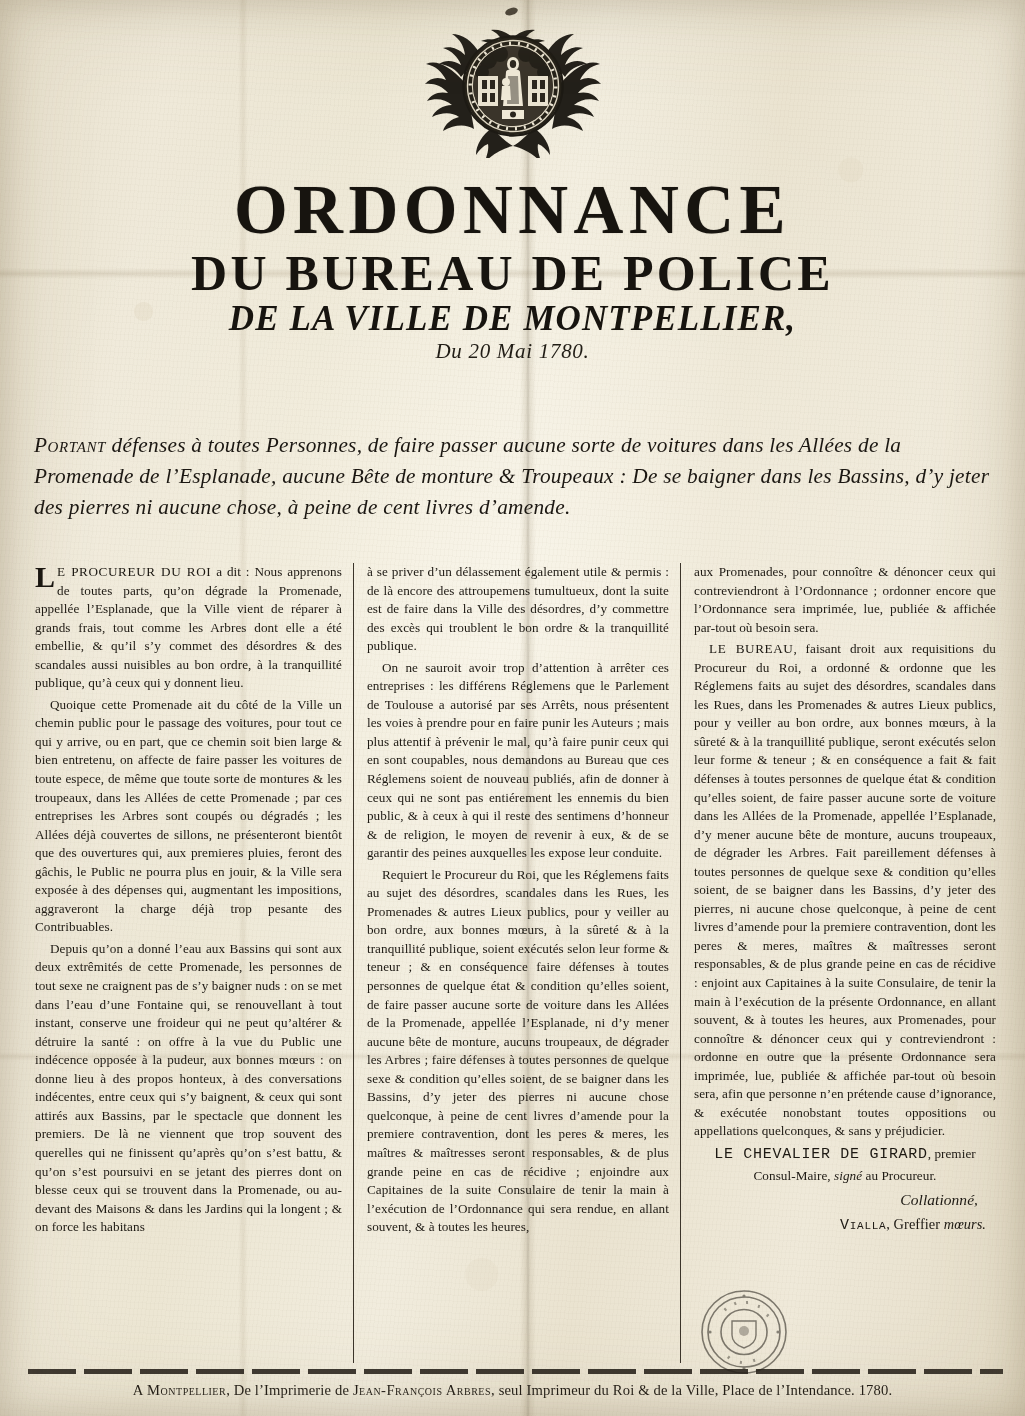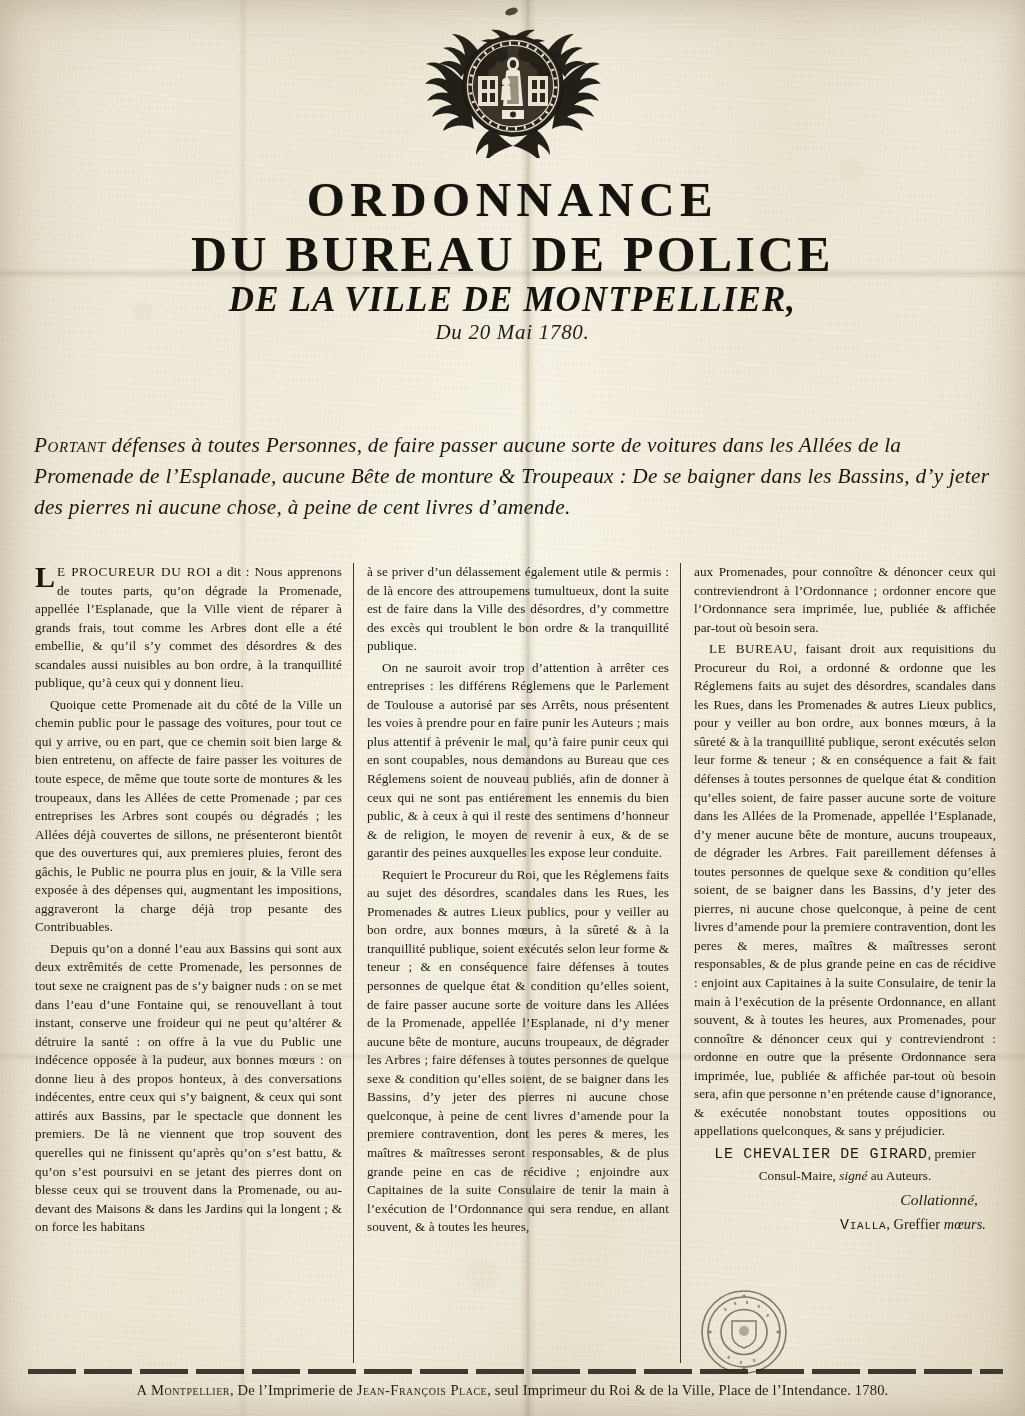--- a/index.html
+++ b/index.html
@@ -113,21 +113,21 @@
 
   
   .headline {
     position: absolute;
     left: 0; right: 0;
     top: 176px;
     text-align: center;
     padding: 0 26px;
   }
   .title-1 {
-    font-size: 49px;
+    font-size: 69px;
     line-height: .99;
     letter-spacing: 5.5px;
     font-weight: 700;
     color: #17140f;
     text-shadow: 0 0 1px rgba(30,26,20,.35);
     white-space: nowrap;
   }
   .title-2 {
     font-size: 50px;
     line-height: 1.06;
@@ -406,21 +406,21 @@
 
     <div class="col">
       <p class="noind">à se priver d’un délassement également utile &amp; permis : de là encore des attroupemens tumultueux, dont la suite est de faire dans la Ville des désordres, d’y commettre des excès qui troublent le bon ordre &amp; la tranquillité publique.</p>
       <p>On ne sauroit avoir trop d’attention à arrêter ces entreprises : les différens Réglemens que le Parlement de Toulouse a autorisé par ses Arrêts, nous présentent les voies à prendre pour en faire punir les Auteurs ; mais plus attentif à prévenir le mal, qu’à faire punir ceux qui en sont coupables, nous demandons au Bureau que ces Réglemens soient de nouveau publiés, afin de donner à ceux qui ne sont pas entiérement les ennemis du bien public, &amp; à ceux à qui il reste des sentimens d’honneur &amp; de religion, le moyen de revenir à eux, &amp; de se garantir des peines auxquelles les expose leur conduite.</p>
       <p>Requiert le Procureur du Roi, que les Réglemens faits au sujet des désordres, scandales dans les Rues, les Promenades &amp; autres Lieux publics, pour y veiller au bon ordre, aux bonnes mœurs, à la sûreté &amp; à la tranquillité publique, soient exécutés selon leur forme &amp; teneur ; &amp; en conséquence faire défenses à toutes personnes de quelque état &amp; condition qu’elles soient, de faire passer aucune sorte de voiture dans les Allées de la Promenade, appellée l’Esplanade, ni d’y mener aucune bête de monture, aucuns troupeaux, de dégrader les Arbres ; faire défenses à toutes personnes de quelque sexe &amp; condition qu’elles soient, de se baigner dans les Bassins, d’y jeter des pierres ni aucune chose quelconque, à peine de cent livres d’amende pour la premiere contravention, dont les peres &amp; meres, les maîtres &amp; maîtresses seront responsables, &amp; de plus grande peine en cas de récidive ; enjoindre aux Capitaines de la suite Consulaire de tenir la main à l’exécution de l’Ordonnance qui sera rendue, en allant souvent, &amp; à toutes les heures,</p>
     </div>
 
     <div class="col">
       <p class="noind">aux Promenades, pour connoître &amp; dénoncer ceux qui contreviendront à l’Ordonnance ; ordonner encore que l’Ordonnance sera imprimée, lue, publiée &amp; affichée par-tout où besoin sera.</p>
       <p><span class="caps">LE BUREAU</span><span>, faisant droit aux requisitions du Procureur du Roi, a ordonné &amp; ordonne que les Réglemens faits au sujet des désordres, scandales dans les Rues, dans les Promenades &amp; autres Lieux publics, pour y veiller au bon ordre, aux bonnes mœurs, à la sûreté &amp; à la tranquillité publique, seront exécutés selon leur forme &amp; teneur ; &amp; en conséquence a fait &amp; fait défenses à toutes personnes de quelque état &amp; condition qu’elles soient, de faire passer aucune sorte de voiture dans les Allées de la Promenade, appellée l’Esplanade, d’y mener aucune bête de monture, aucuns troupeaux, de dégrader les Arbres. Fait pareillement défenses à toutes personnes de quelque sexe &amp; condition qu’elles soient, de se baigner dans les Bassins, d’y jeter des pierres, ni aucune chose quelconque, à peine de cent livres d’amende pour la premiere contravention, dont les peres &amp; meres, maîtres &amp; maîtresses seront responsables, &amp; de plus grande peine en cas de récidive : enjoint aux Capitaines à la suite Consulaire, de tenir la main à l’exécution de la présente Ordonnance, en allant souvent, &amp; à toutes les heures, aux Promenades, pour connoître &amp; dénoncer ceux qui y contreviendront : ordonne en outre que la présente Ordonnance sera imprimée, lue, publiée &amp; affichée par-tout où besoin sera, afin que personne n’en prétende cause d’ignorance, &amp; exécutée nonobstant toutes oppositions ou appellations quelconques, &amp; sans y préjudicier.</span></p>
-      <p class="sig-block"><span class="sig-name">LE CHEVALIER DE GIRARD</span><span>, premier</span><br><span>Consul-Maire, </span><span class="it">signé</span><span> au Auteurs.</span></p>
+      <p class="sig-block"><span class="sig-name">LE CHEVALIER DE GIRARD</span><span>, premier</span><br><span>Consul-Maire, </span><span class="it">signé</span><span> au Procureur.</span></p>
       <p class="collationne">Collationné,</p>
       <p class="greffier"><span class="sig-name">Vialla</span><span>, Greffier </span><span class="it">mœurs.</span></p>
     </div>
   </div>
 
   <div class="stamp">
     <svg viewBox="0 0 92 88" width="92" height="88" aria-hidden="true">
       <g fill="none" stroke="#2b2720" stroke-width="1.6">
         <ellipse cx="46" cy="44" rx="42" ry="41"></ellipse>
         <ellipse cx="46" cy="44" rx="36" ry="35"></ellipse>
@@ -443,16 +443,16 @@
         <rect x="60" y="17" width="2" height="3" transform="rotate(18 61 18)"></rect>
         <rect x="69" y="26" width="2" height="3" transform="rotate(40 70 27)"></rect>
         <rect x="30" y="68" width="2" height="3" transform="rotate(40 31 69)"></rect>
         <rect x="42" y="73" width="2" height="3" transform="rotate(8 43 74)"></rect>
         <rect x="55" y="71" width="2" height="3" transform="rotate(-18 56 72)"></rect>
       </g>
     </svg>
   </div>
 
   <div class="rule-dashed"></div>
-  <div class="imprint"><span class="sc">A Montpellier</span><span>, De l’Imprimerie de </span><span class="sc">Jean-François Place</span><span>, seul Imprimeur du Roi &amp; de la Ville, Place de l’Intendance. 1780.</span></div>
+  <div class="imprint"><span class="sc">A Montpellier</span><span>, De l’Imprimerie de </span><span class="sc">Jean-François Arbres</span><span>, seul Imprimeur du Roi &amp; de la Ville, Place de l’Intendance. 1780.</span></div>
 
   <div class="edges"></div>
 </div>
 
 </body></html>

